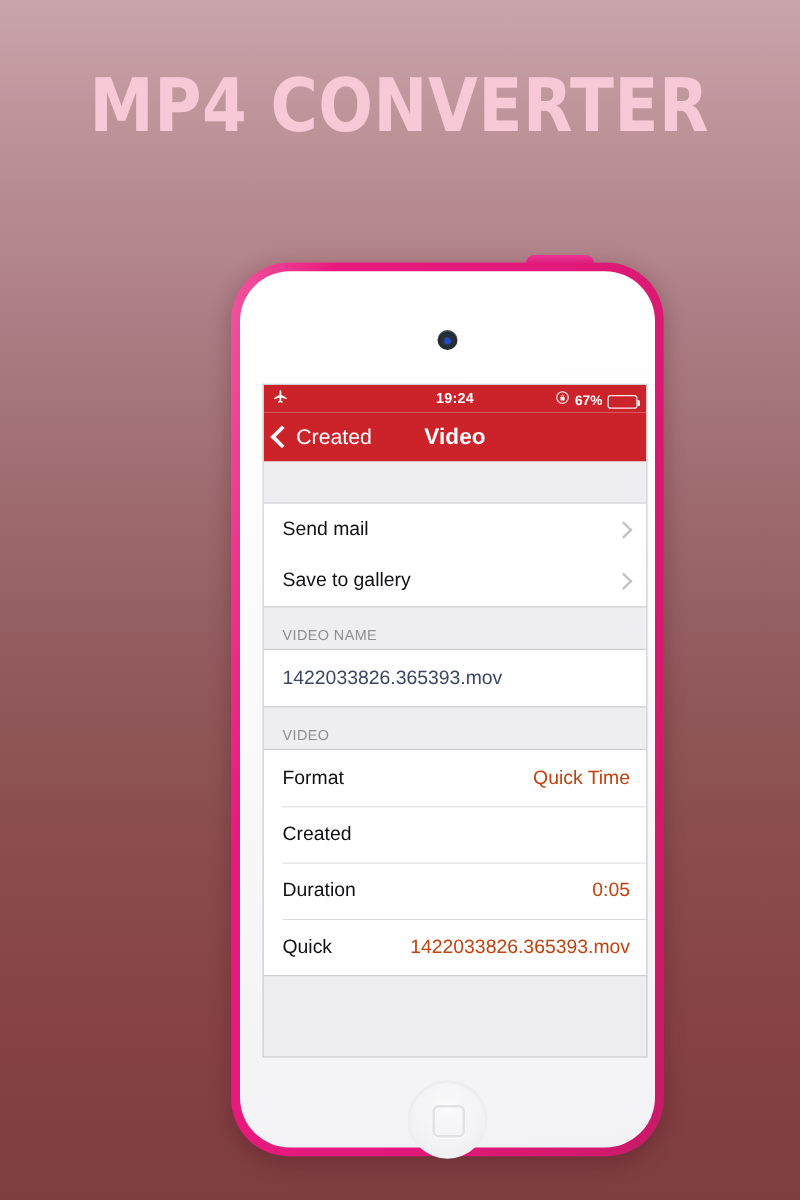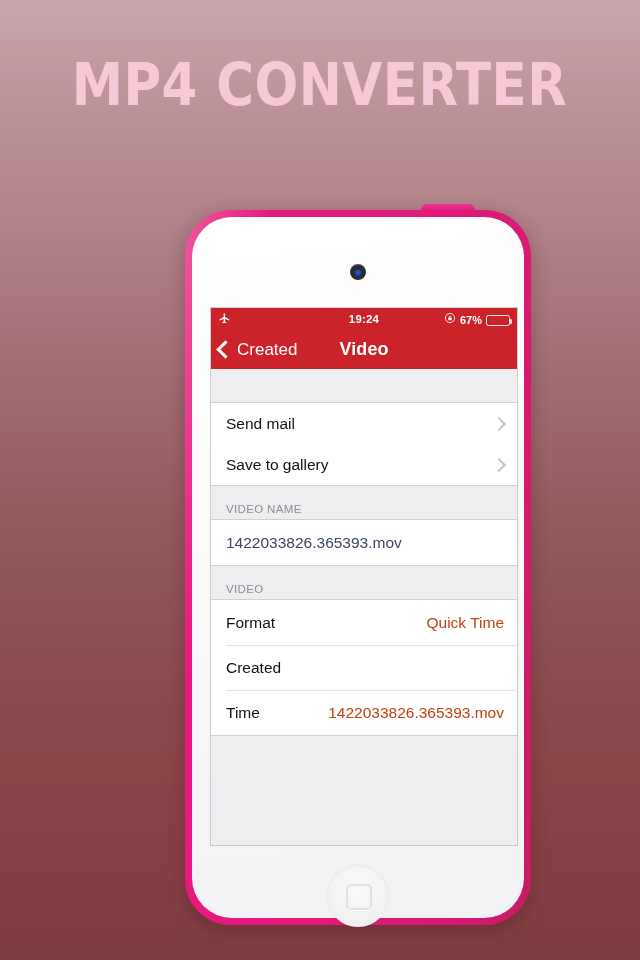--- a/index.html
+++ b/index.html
@@ -364,21 +364,25 @@
           <div class="group-top"></div>
           <div class="group">
             <div class="row row-first row-tall">
               <span class="row-label">Format</span>
               <span class="row-value">Quick Time</span>
             </div>
             <div class="row row-tall">
               <span class="row-label">Created</span>
             </div>
             <div class="row row-tall">
-              <span class="row-label">Time</span>
+              <span class="row-label">Duration</span>
+              <span class="row-value">0:05</span>
+            </div>
+            <div class="row row-tall">
+              <span class="row-label">Quick</span>
               <span class="row-value">1422033826.365393.mov</span>
             </div>
           </div>
           <div class="group-bottom"></div>
 
         </div>
       </div>
 
       <div class="home-button">
         <div class="home-square"></div>

